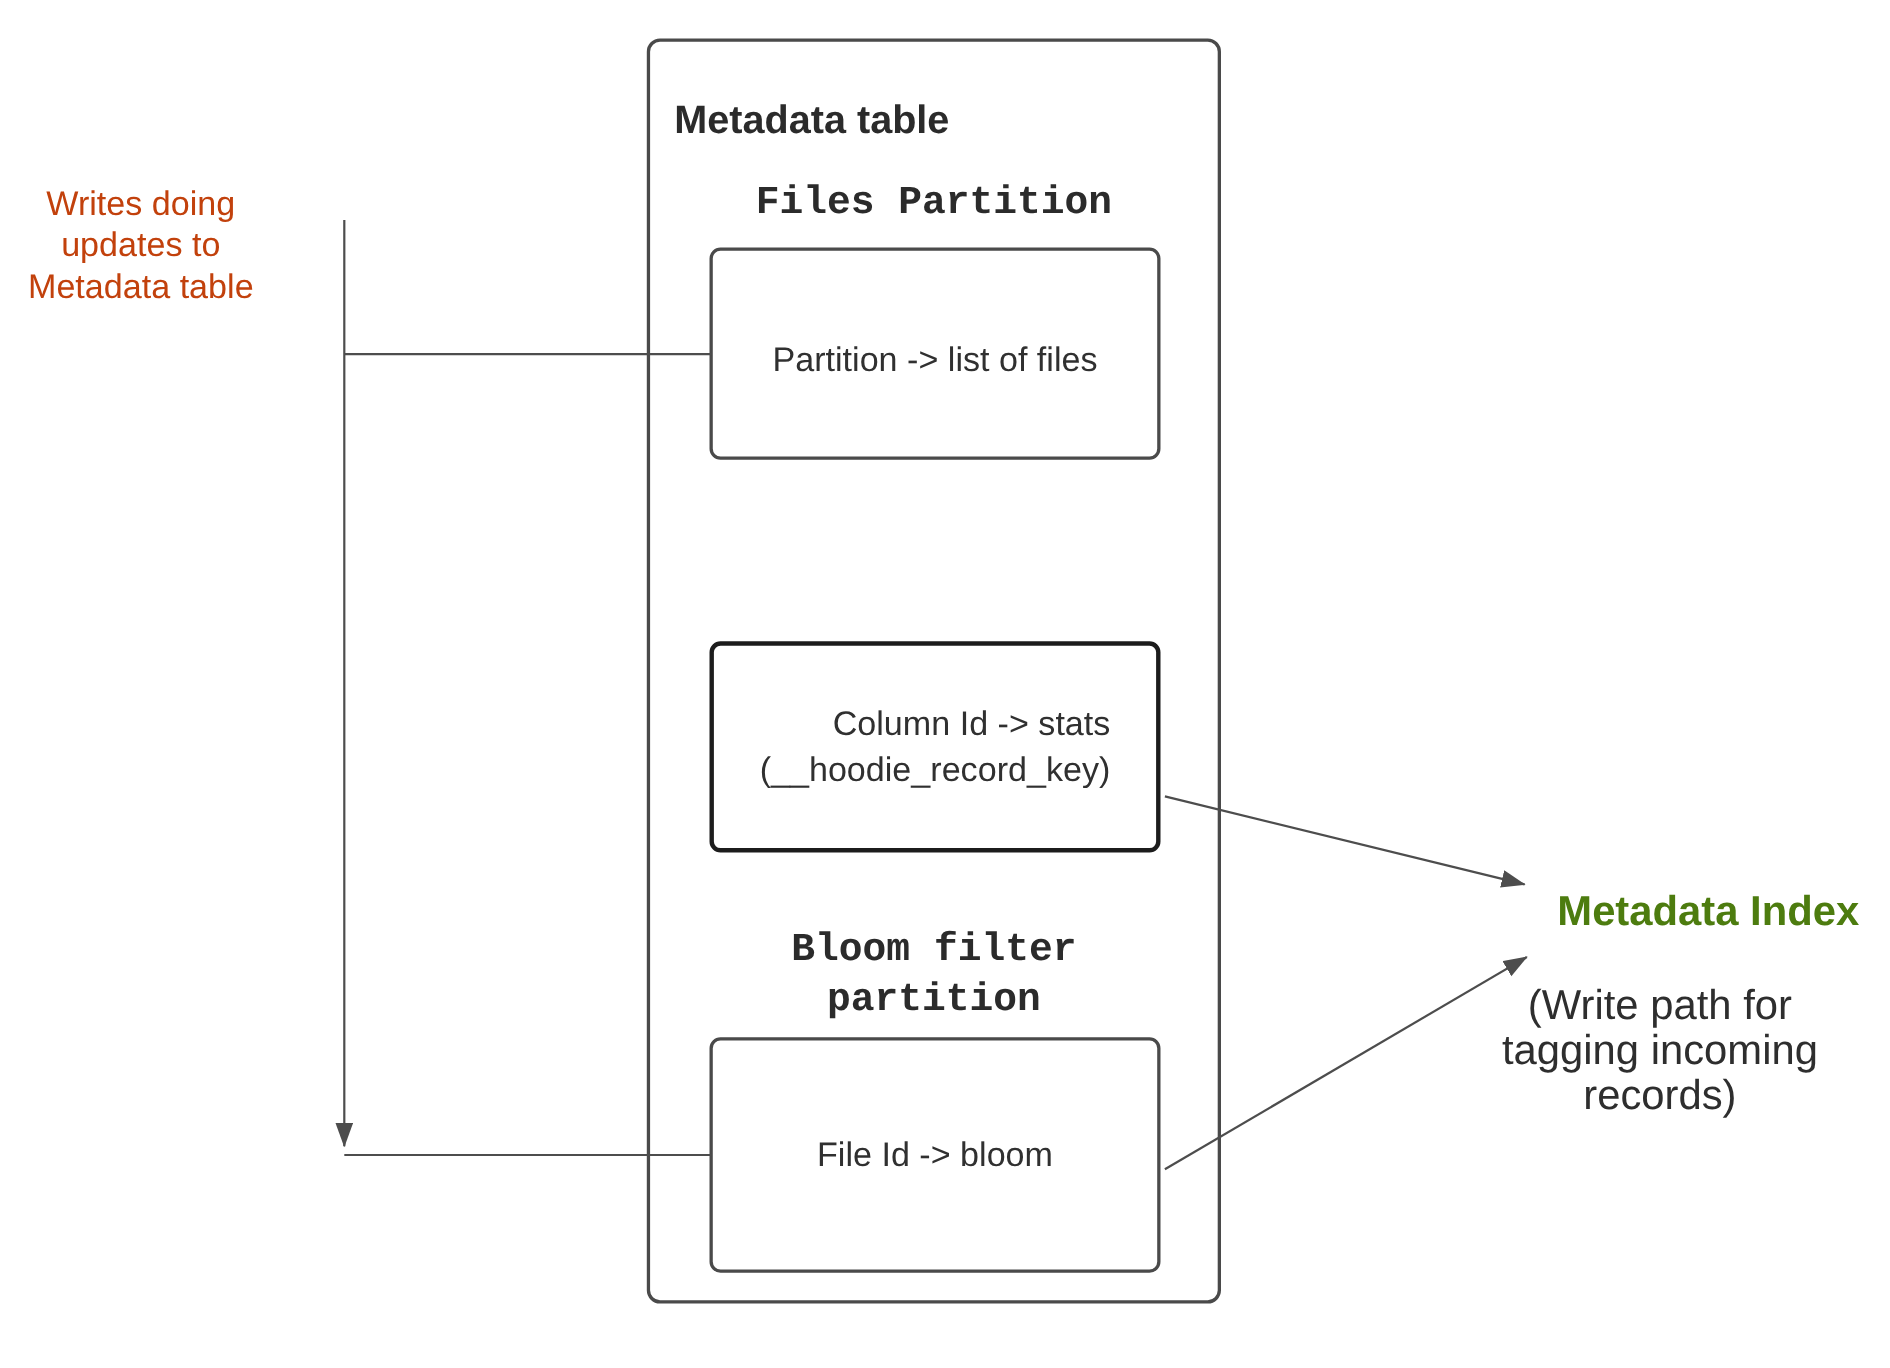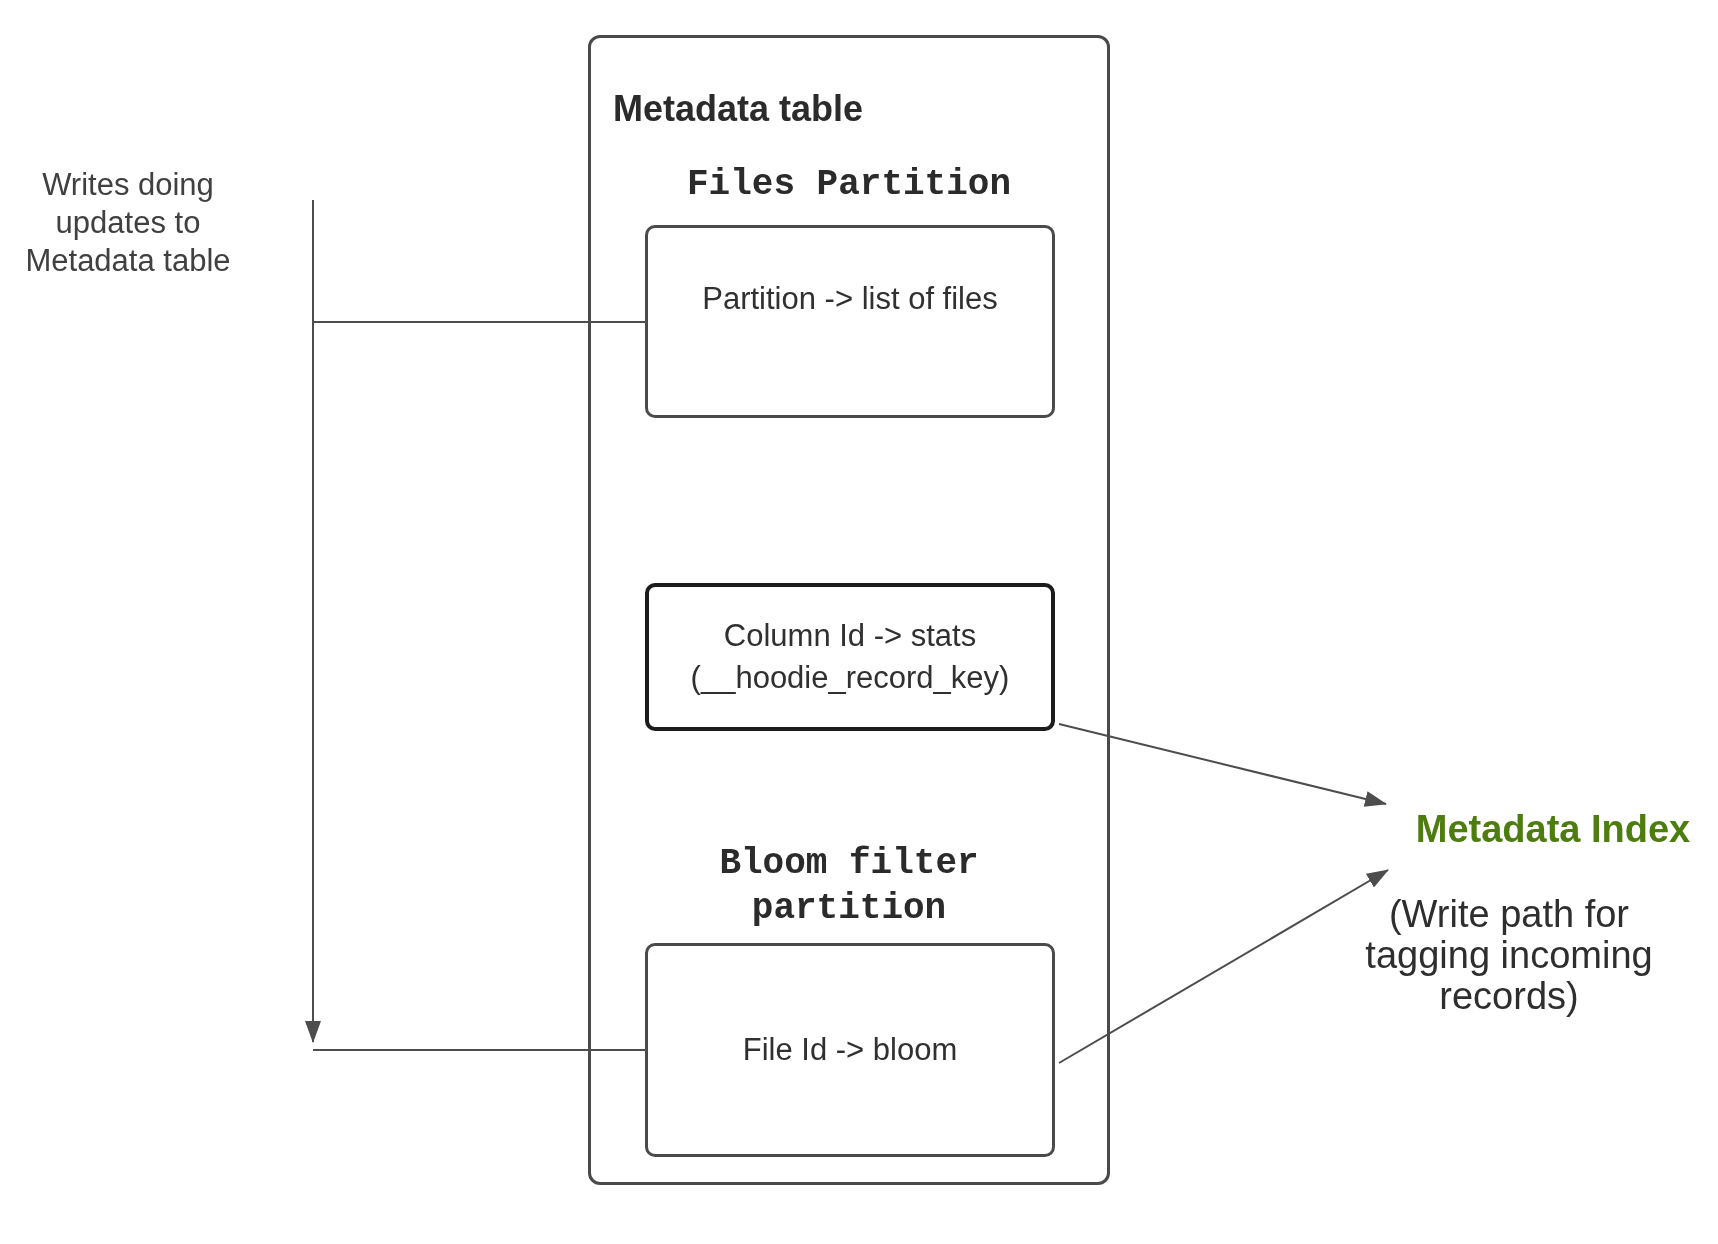--- a/index.html
+++ b/index.html
@@ -18,21 +18,21 @@
   }
   .note {
     position: absolute;
     left: 8px;
     top: 166px;
     width: 240px;
     text-align: center;
     font-size: 31px;
     line-height: 38px;
     white-space: pre-line;
-    color: #404040;
+    color: #c2410c;
   }
   .outer-box {
     position: absolute;
     left: 588px;
     top: 35px;
     width: 522px;
     height: 1150px;
     border: 3px solid #4a4a4a;
     border-radius: 12px;
     box-sizing: border-box;
@@ -76,26 +76,27 @@
     text-align: center;
     font-size: 31px;
     line-height: 42px;
     color: #303030;
   }
   .inner-box span { white-space: pre-line; }
   .files-box {
     top: 187px;
     height: 193px;
     align-items: flex-start;
-    padding-top: 50px;
+    padding-top: 78px;
   }
   .stats-box {
     top: 545px;
-    height: 148px;
+    height: 192px;
     border: 4px solid #1c1c1c;
+    text-align: right;
   }
   .bloom-box {
     top: 905px;
     height: 214px;
   }
   .index-title {
     position: absolute;
     left: 1388px;
     top: 808px;
     width: 330px;

